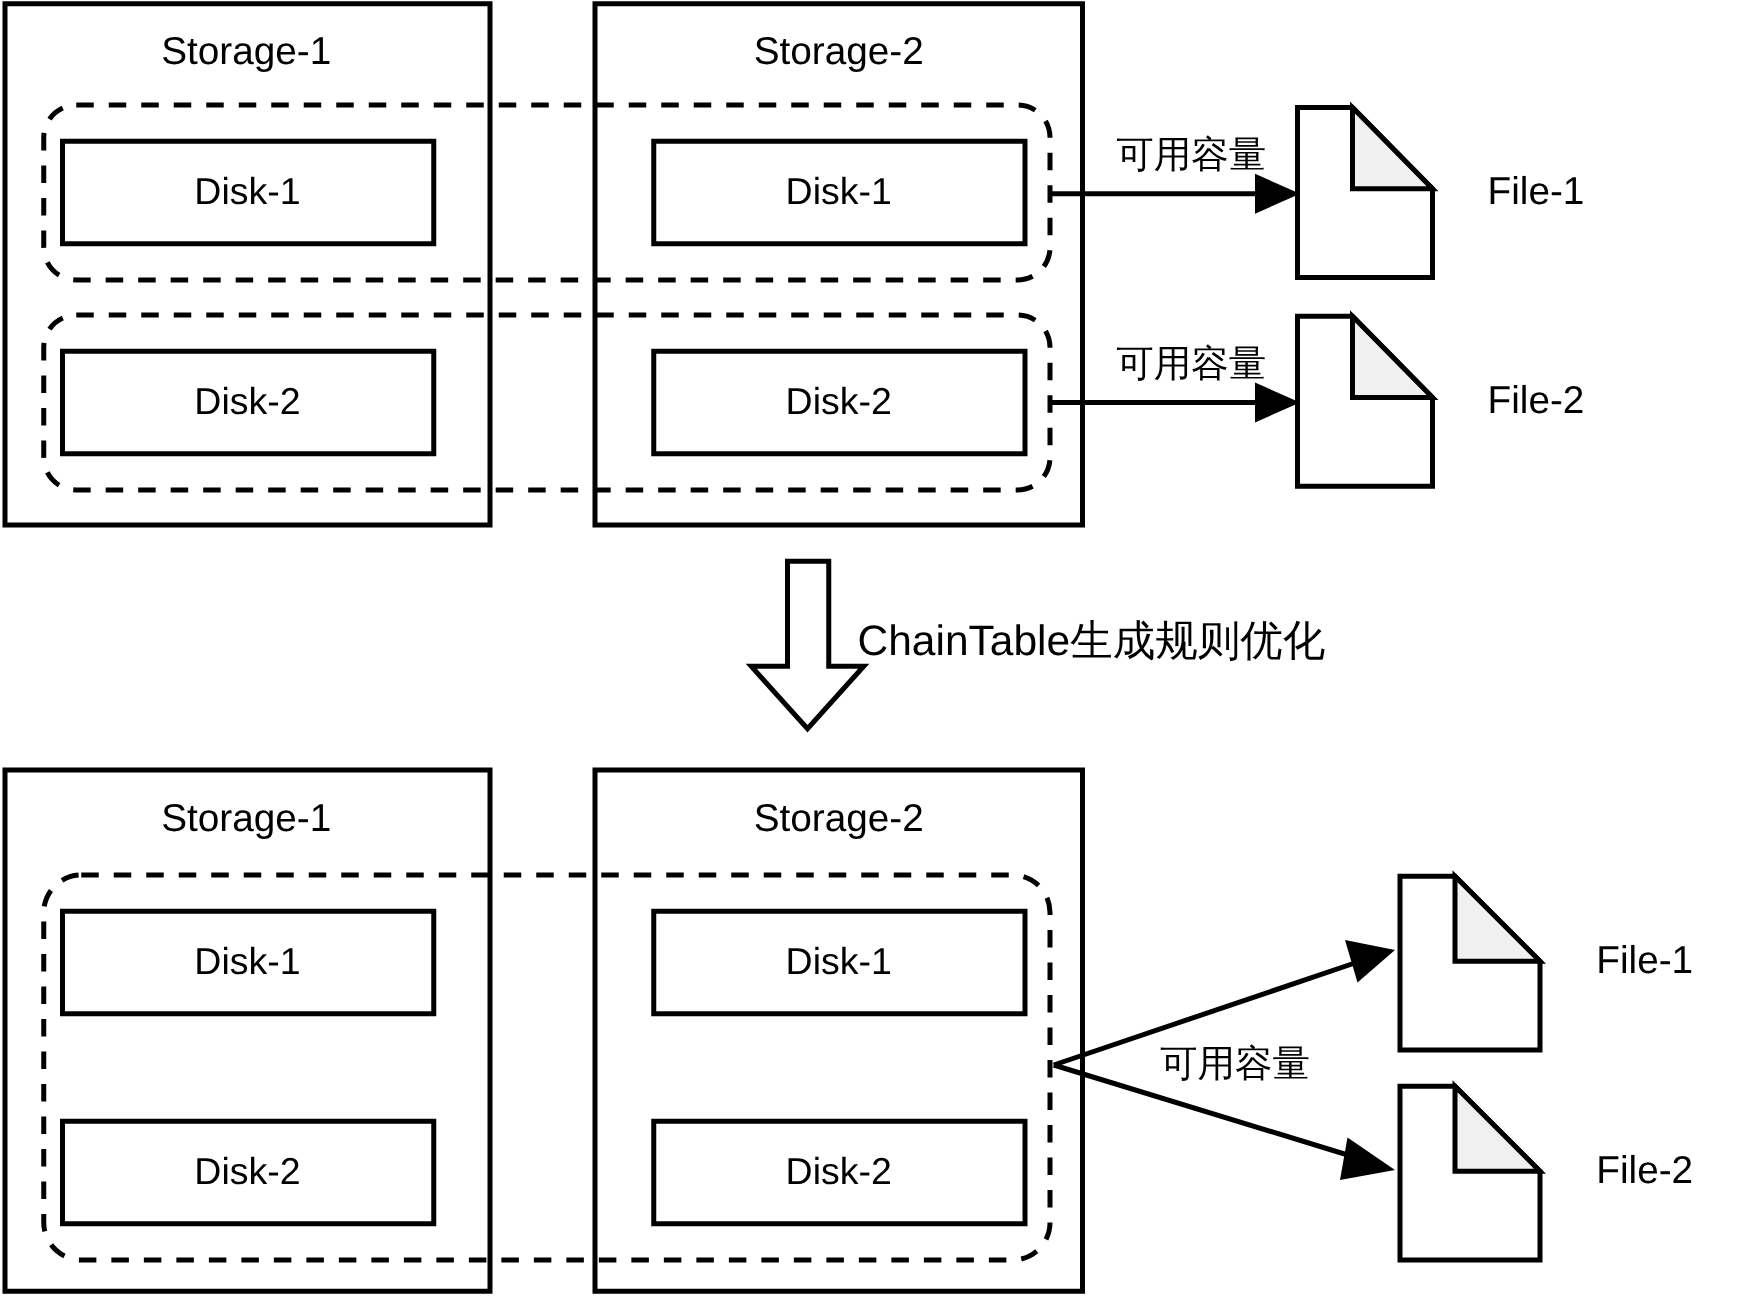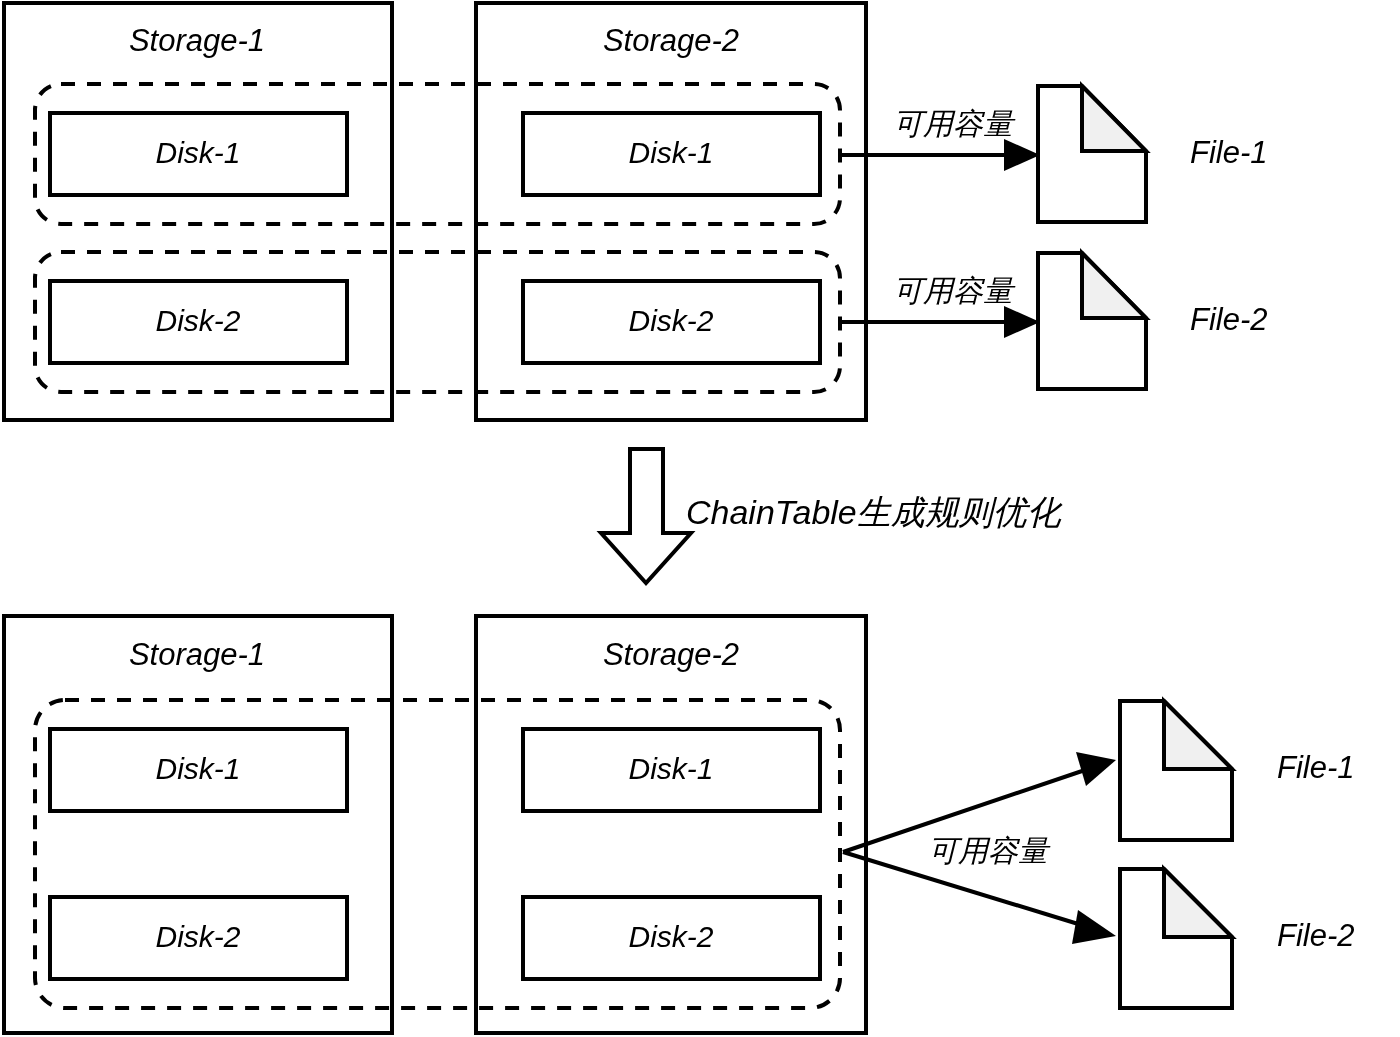--- a/index.html
+++ b/index.html
@@ -9,21 +9,20 @@
   }
   body {
     font-family: "Liberation Sans", "DejaVu Sans", sans-serif;
   }
   #diagram-root {
     position: relative;
     width: 1400px;
     height: 1037px;
     background: #ffffff;
     overflow: hidden;
-    font-style: italic;
   }
   svg.diagram {
     display: block;
     width: 1400px;
     height: 1037px;
   }
   .solid-box {
     fill: #ffffff;
     stroke: #000000;
     stroke-width: 4;

